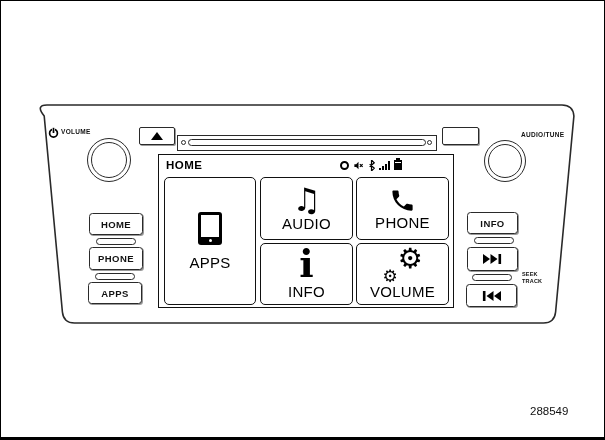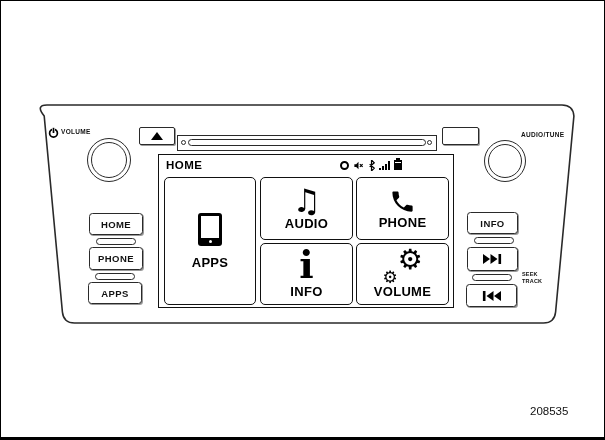--- a/index.html
+++ b/index.html
@@ -28,21 +28,21 @@
   #status-row{position:absolute;left:181px;top:4px;display:flex;align-items:flex-end;gap:4px;height:12px;}
   .clock-ring{width:9px;height:9px;border:2.2px solid #000;border-radius:50%;box-sizing:border-box;margin-bottom:1px;}
   .sig{display:flex;align-items:flex-end;gap:1px;margin-bottom:1px;}
   .sig i{display:block;width:2px;background:#000;}
   .batt{position:relative;width:8px;height:10px;background:#000;margin-bottom:1px;}
   .batt::before{content:"";position:absolute;top:-2px;left:2px;width:4px;height:2px;background:#000;}
   .batt::after{content:"";position:absolute;top:1.5px;left:1px;right:1px;height:1.2px;background:#fff;}
   
   .tile{position:absolute;border:1.7px solid #111;border-radius:5px;background:#fff;box-sizing:border-box;
         display:flex;flex-direction:column;align-items:center;justify-content:center;cursor:pointer;}
-  .tile-label{font-size:13px;font-weight:bold;color:#000;letter-spacing:.3px;}
+  .tile-label{font-size:15px;font-weight:normal;color:#000;letter-spacing:.3px;}
   .smartphone{position:relative;width:24px;height:33px;background:#000;border-radius:3px;}
   .smartphone::before{content:"";position:absolute;top:3px;left:3px;right:3px;bottom:8px;background:#fff;}
   .smartphone::after{content:"";position:absolute;bottom:2.5px;left:50%;margin-left:-1.5px;width:3px;height:3px;background:#fff;border-radius:50%;}
   .note-glyph{font-family:"DejaVu Sans",sans-serif;font-size:32px;line-height:30px;color:#000;}
   .info-glyph{font-family:"DejaVu Serif",serif;font-weight:bold;font-size:38px;line-height:30px;color:#000;}
   .gears{position:relative;width:42px;height:34px;}
   .gear-big{position:absolute;right:1px;top:-4px;font-family:"DejaVu Sans",sans-serif;font-size:28px;line-height:28px;color:#000;}
   .gear-small{position:absolute;left:1px;bottom:-2px;font-family:"DejaVu Sans",sans-serif;font-size:17px;line-height:17px;color:#000;}
   
   #seek-track{position:absolute;left:521px;top:270px;font-size:5.5px;line-height:6.5px;font-weight:bold;color:#111;letter-spacing:.2px;}
@@ -165,14 +165,14 @@
     <div>TRACK</div>
   </div>
   <div class="hw-btn" style="left:465px;top:283px;width:49px;height:21px;">
     <svg width="19" height="10" viewBox="0 0 19 10">
       <rect x="0.9" y="0" width="2.6" height="10" fill="#000"></rect>
       <polygon points="11.5,0 4.5,5 11.5,10" fill="#000"></polygon>
       <polygon points="19,0 12,5 19,10" fill="#000"></polygon>
     </svg>
   </div>
 
-  <span id="figure-number">208535</span>
+  <span id="figure-number">288549</span>
 </div>
 
 </body></html>

